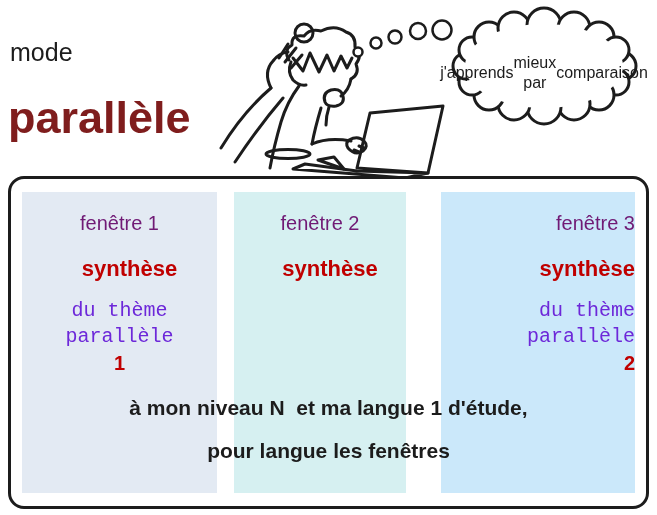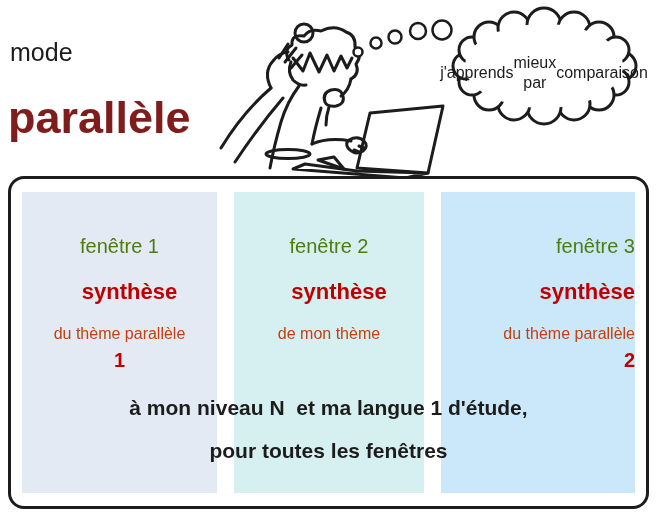--- a/index.html
+++ b/index.html
@@ -16,25 +16,25 @@
   .cloud-svg{position:absolute;left:446px;top:6px;}
   .cloud-text{position:absolute;left:446px;top:12px;width:196px;height:122px;
               display:flex;flex-direction:row;justify-content:center;align-items:center;
               text-align:center;font-size:16px;line-height:20.5px;color:#1c1c1c;}
 
   
   .board{position:absolute;left:8px;top:176px;width:641px;height:333px;
          border:3px solid #1c1c1c;border-radius:16px;background:#fff;box-sizing:border-box;}
   .win{position:absolute;top:13px;height:301px;text-align:center;}
   .win1{left:11px;width:195px;}
-  .win2{left:223px;width:190px;}
+  .win2{left:223px;width:172px;}
   .win3{left:430px;width:194px;text-align:right;}
-  .win-title{margin-top:43px;font-size:20px;line-height:23px;color:#4d7c0f;}
+  .win-title{margin-top:20px;font-size:20px;line-height:23px;color:#701a75;}
   .win-heading{margin-top:21px;font-size:22px;line-height:25px;font-weight:bold;color:#c00000;padding-left:20px;}
-  .win-line{margin-top:17px;font-size:16px;line-height:26px;color:#c2410c;}
+  .win-line{margin-top:17px;font-size:20px;line-height:26px;color:#6d28d9;font-family:Liberation Mono, monospace;}
   .win-line2{font-size:20px;line-height:26px;color:#c00000;}
   .bold{font-weight:bold;}
   .board-footer{position:absolute;left:0;top:207px;width:100%;z-index:2;
                 text-align:center;font-size:21px;line-height:43px;color:#1c1c1c;font-weight:bold;}
   .board-footer div{white-space:pre-wrap;}
 
   svg{display:block;}
 </style>
 </head>
 <body>
@@ -114,29 +114,28 @@
     <div class="win win1" style="background: rgb(227, 234, 243);">
       <div class="win-title">fenêtre 1</div>
       <div class="win-heading">synthèse</div>
       <div class="win-line">du thème parallèle</div>
       <div class="win-line2 bold">1</div>
     </div>
 
     <div class="win win2" style="background: rgb(214, 240, 241);">
       <div class="win-title">fenêtre 2</div>
       <div class="win-heading">synthèse</div>
-      <div class="win-line">de mon thème</div>
     </div>
 
     <div class="win win3" style="background: rgb(203, 232, 250);">
       <div class="win-title">fenêtre 3</div>
       <div class="win-heading">synthèse</div>
       <div class="win-line">du thème parallèle</div>
       <div class="win-line2 bold">2</div>
     </div>
 
     <div class="board-footer">
       <div>à mon niveau N  et ma langue 1 d'étude,</div>
-      <div>pour toutes les fenêtres</div>
+      <div>pour langue les fenêtres</div>
     </div>
 
   </div>
 </div>
 
 </body></html>

